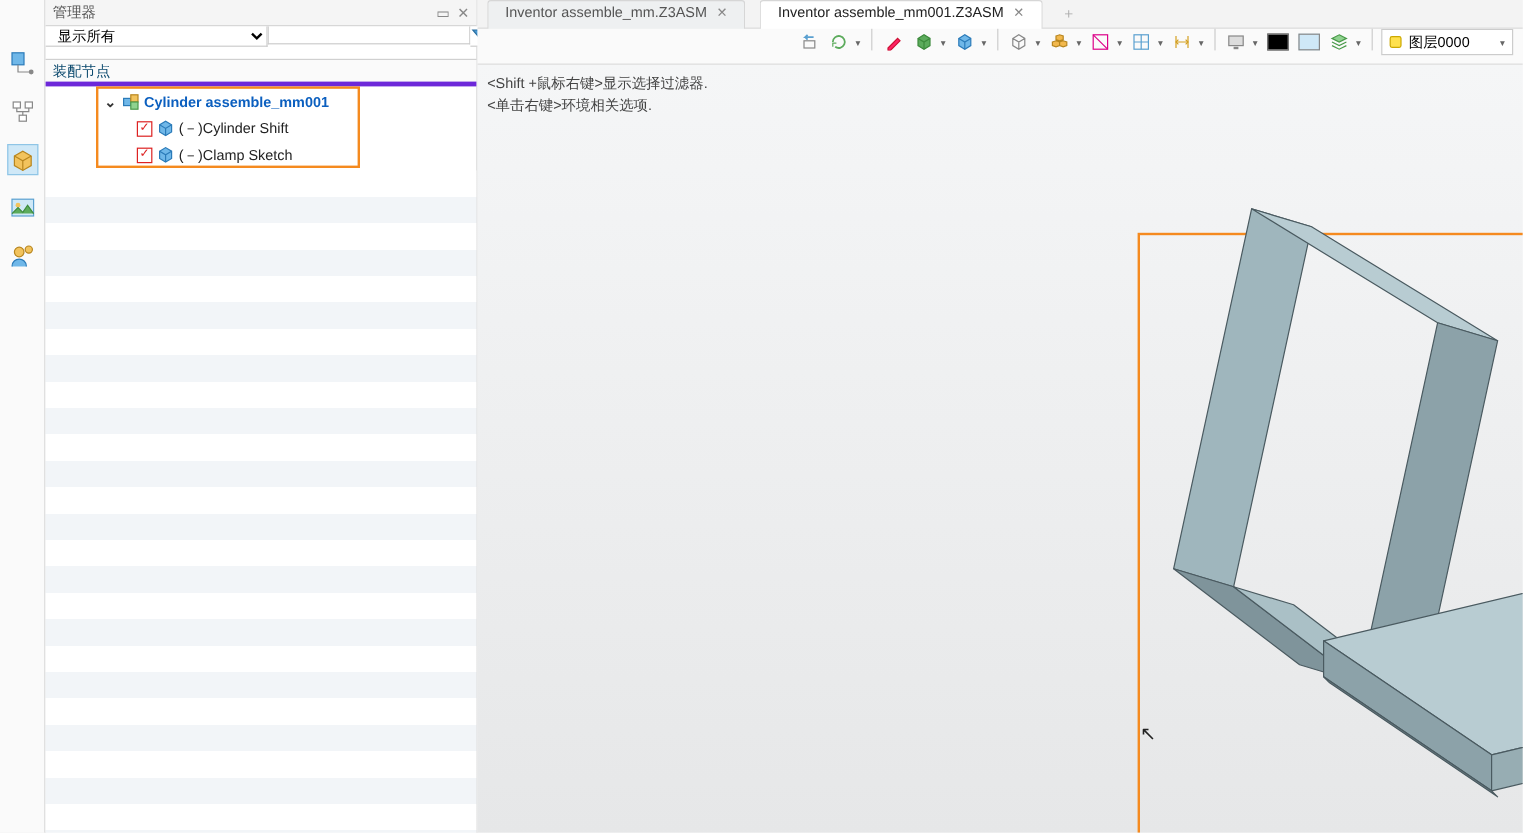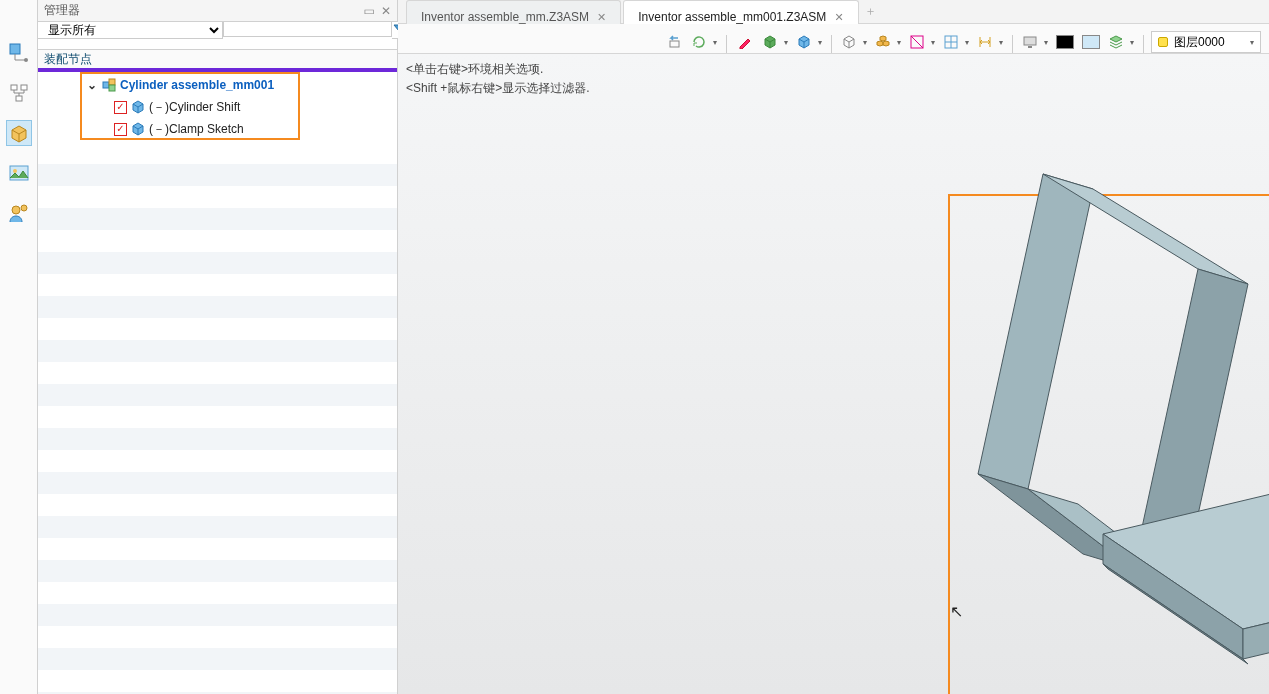--- a/index.html
+++ b/index.html
@@ -18,25 +18,25 @@
 .highlight-box{position:absolute;left:42px;top:0px;width:220px;height:68px;border:2px solid #f58a1f;pointer-events:none}
 .tree-node{height:22px;display:flex;align-items:center;padding-left:48px;gap:4px;cursor:pointer}
 .tree-node.root{padding-left:48px;font-weight:bold;color:#0b5fbf}
 .tree-node.child{padding-left:76px;font-weight:normal;color:#222}
 .exp{width:12px;text-align:center;color:#333}
 .chk{width:13px;height:13px;border:1.5px solid #d22;display:inline-flex;align-items:center;justify-content:center;color:#d22;font-size:10px;line-height:1}
 .cube-ic{width:14px;height:14px}
 .stripes{flex:1;background:repeating-linear-gradient(#fff 0 22px,#f2f5f8 22px 44px)}
 .main{flex:1;display:flex;flex-direction:column;background:#fdfdfd}
 .tabs{height:24px;display:flex;align-items:stretch;background:#f3f3f3;border-bottom:1px solid #d6d6d6;padding-left:8px}
-.tab{display:flex;align-items:center;gap:8px;padding:16px 14px;border:1px solid #d6d6d6;border-bottom:none;background:#eef0f1;color:#555;cursor:pointer;margin-right:2px;border-radius:3px 3px 0 0}
+.tab{display:flex;align-items:flex-end;gap:8px;padding:16px 14px;border:1px solid #d6d6d6;border-bottom:none;background:#eef0f1;color:#555;cursor:pointer;margin-right:12px;border-radius:3px 3px 0 0}
 .tab.active{background:#fff;color:#222}
 .tab .close{color:#888;font-size:11px}
 .tab-add{width:20px;display:flex;align-items:center;justify-content:center;color:#aaa;cursor:pointer}
-.toolbar{height:30px;display:flex;align-items:flex-end;gap:4px;padding:0 8px;border-bottom:1px solid #d6d6d6;background:#fafafa;justify-content:flex-end}
+.toolbar{height:30px;display:flex;align-items:flex-start;gap:4px;padding:0 8px;border-bottom:1px solid #d6d6d6;background:#fafafa;justify-content:flex-end}
 .tb{width:22px;height:22px;display:flex;align-items:center;justify-content:center;cursor:pointer;border-radius:2px}
 .tb.dd{width:30px;justify-content:flex-start;padding-left:2px;position:relative}
 .tb.dd:after{content:"▾";font-size:8px;color:#666;position:absolute;right:2px}
 .sep{width:1px;height:18px;background:#ccc;margin:0 3px}
 .swatch{width:18px;height:14px;border:1px solid #888}
 .layer-sel{display:flex;align-items:center;gap:6px;border:1px solid #ccc;height:22px;padding:0 6px;background:#fff;cursor:pointer;min-width:110px}
 .layer-sel .ydot{width:10px;height:10px;background:#ffe14d;border:1px solid #cca800;border-radius:2px}
 .layer-sel:after{content:"▾";font-size:8px;color:#666;margin-left:auto}
 .viewport{flex:1;position:relative;background:linear-gradient(#f5f6f7,#e6e7e8);overflow:hidden}
 .hint{position:absolute;left:8px;top:6px;color:#444;line-height:1.6}
@@ -232,22 +232,22 @@
       </div>
     <div class="sep"></div>
     <div class="layer-sel">
       <span class="ydot"></span>
       <span>图层0000</span>
     </div>
   </div>
 
   <div class="viewport">
     <div class="hint">
+      <div>&lt;Shift +鼠标右键&gt;显示选择过滤器.</div>
       <div>&lt;单击右键&gt;环境相关选项.</div>
-      <div>&lt;Shift +鼠标右键&gt;显示选择过滤器.</div>
     </div>
     <div class="vp-frame"></div>
 
     <svg class="model-svg" viewBox="0 0 800 560">
 
       <g fill="#9fb6bd" stroke="#4a5a60" stroke-width="1" stroke-linejoin="round">
         <polygon points="150,320 215,20 265,35 200,335"></polygon>
         <polygon points="215,20 265,35 420,130 370,115" fill="#b8ccd2"></polygon>
         <polygon points="370,115 420,130 355,430 305,415" fill="#8ca2a9"></polygon>
         <polygon points="150,320 200,335 305,415 255,400" fill="#7f949b"></polygon>

